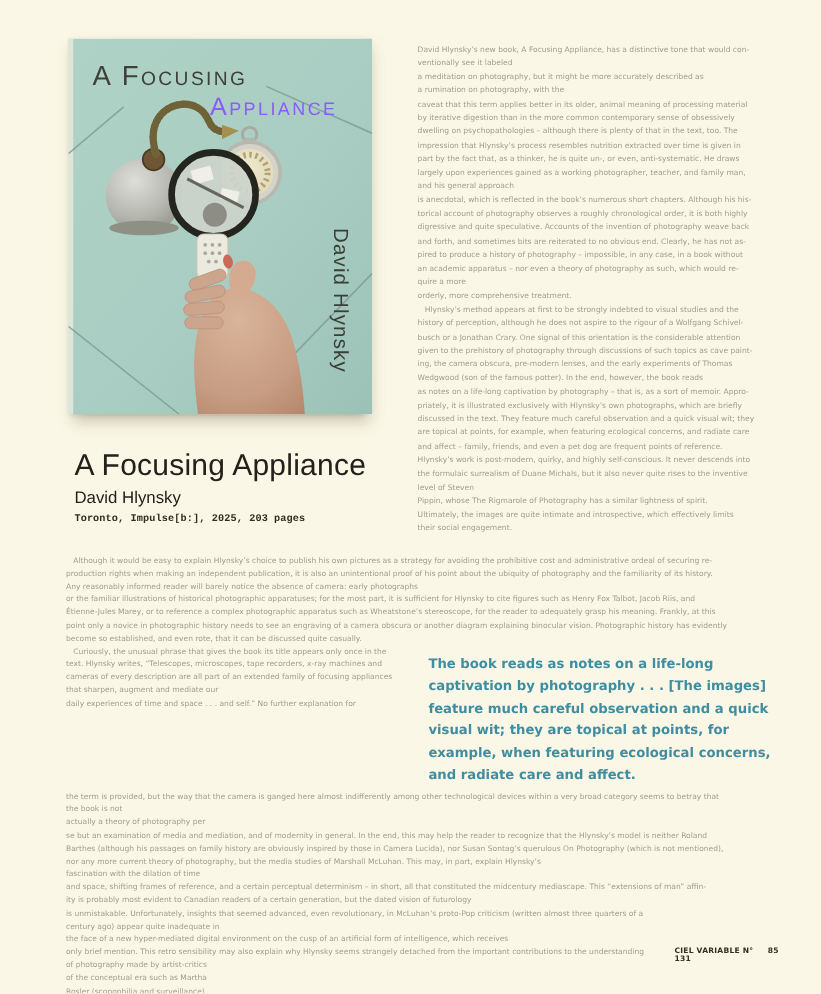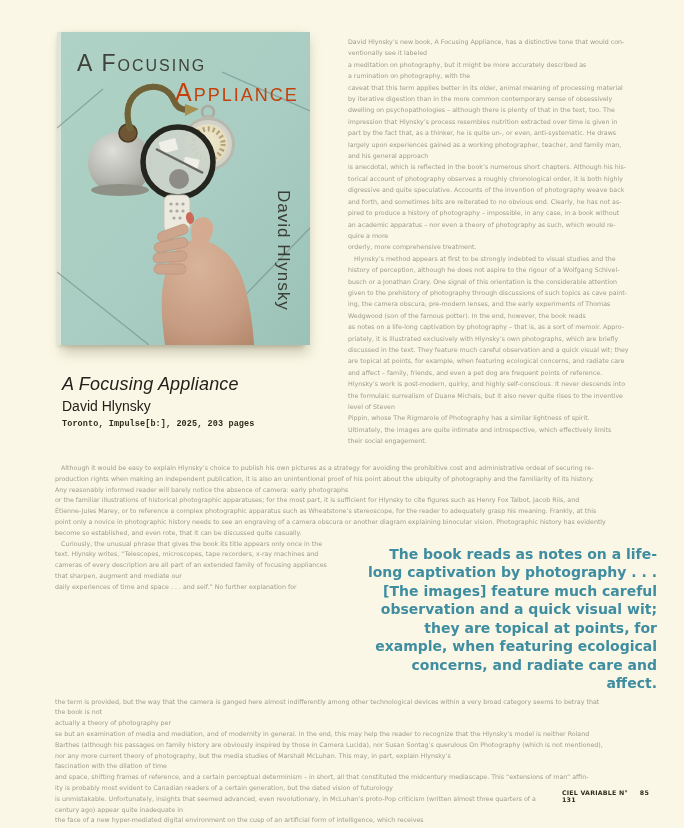--- a/index.html
+++ b/index.html
@@ -15,47 +15,47 @@
   }
   .cover svg { position:absolute; left:0; top:0; }
   .cover-title1 {
     position:absolute; left:20px; top:18px;
     font-family:"Liberation Sans", sans-serif; font-variant:small-caps;
     font-size:23px; letter-spacing:2px; color:#3e4139; font-weight:400;
   }
   .cover-title2 {
     position:absolute; left:118px; top:46px;
     font-family:"Liberation Sans", sans-serif; font-variant:small-caps;
-    font-size:25px; letter-spacing:2px; color:#c2410c; font-weight:400;
+    font-size:21px; letter-spacing:2px; color:#8b5cf6; font-weight:400;
   }
   .cover-author {
     position:absolute; right:10px; top:158px;
     writing-mode:vertical-rl; font-family:"Liberation Sans", sans-serif;
     font-size:17px; letter-spacing:1px; color:#3a3e36;
   }
 
   
   .head { position:absolute; left:62px; top:374px; color:#23221a; font-family:"Liberation Sans", sans-serif; }
-  .head-title  { font-size:18px; letter-spacing:.2px;font-style:italic; }
+  .head-title  { font-size:25px; letter-spacing:.2px; }
   .head-author { font-size:14px; margin-top:3px; }
   .head-imprint{ font-size:8.5px; margin-top:5px; font-weight:bold; letter-spacing:.1px; color:#2e2d20;font-family:Liberation Mono, monospace; }
 
   
   .bodytext { color:#a09c8c; font-size:6.3px; }
   .col1 {
     position:absolute; left:348px; top:36px; width:312px;
     line-height:11.4px; white-space:pre-wrap; overflow:hidden;
   }
   .flow { position:absolute; left:55px; top:463px; width:602px; line-height:10.8px; overflow:hidden; }
   .txt  { white-space:pre-wrap; }
   .row  { display:flex; align-items:flex-start; }
   .beside { width:302px; white-space:pre-wrap; }
   .quote {
-    width:300px; padding:6px 0 4px 0; text-align:right;
-    color:#3e8da1; font-size:14px; line-height:18.5px; font-weight:600;
+    width:300px; padding:6px 0 4px 0; text-align:left;
+    color:#3e8da1; font-size:11px; line-height:18.5px; font-weight:600;
   }
 
   
   .footer {
     position:absolute; left:562px; top:789px; width:87px;
     display:flex; justify-content:space-between; align-items:baseline;
     font-size:6.3px; font-weight:bold; letter-spacing:.2px; color:#30301e;
   }
 </style>
 </head>

